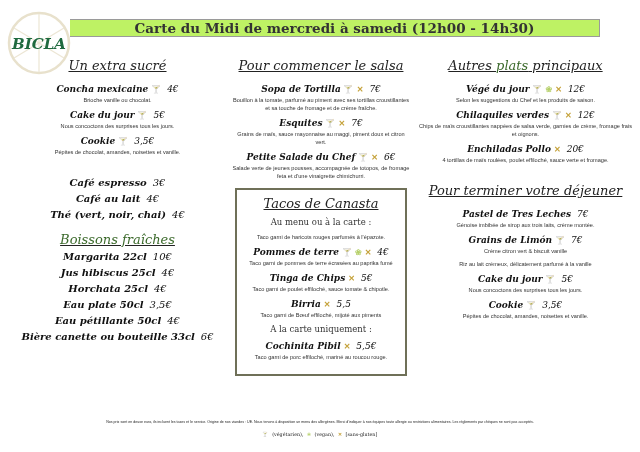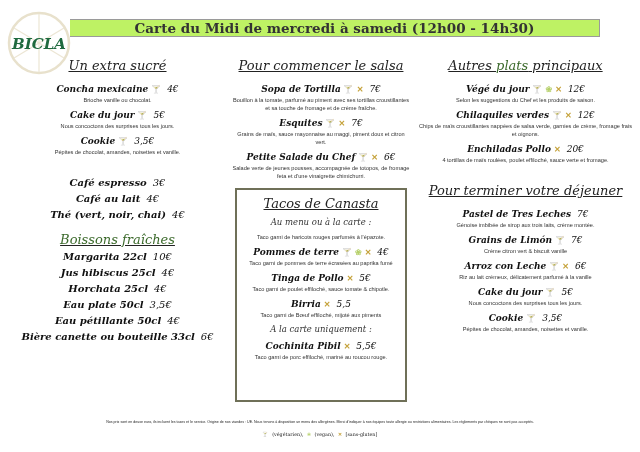--- a/index.html
+++ b/index.html
@@ -27,24 +27,24 @@
     line-height: 8px; margin-bottom: 5px; }
   .drink { font-family: "DejaVu Serif", serif; font-style: italic; font-weight: bold;
     font-size: 10px; line-height: 16px; white-space: nowrap; color: #111; }
 
   .price { margin-left: 6px; font-weight: normal; }
   .ico { display: inline-block; font-style: normal; font-size: 8px; margin-left: 3px; }
   .ico-veg { color: #2f4d2a; }
   .ico-vegan { color: #b6d06a; }
   .ico-gf { color: #c5a23a; font-weight: bold; }
 
-  .tacos-box { position: absolute; left: 235px; top: 188px; width: 172px; height: 214px;
+  .tacos-box { position: absolute; left: 235px; top: 188px; width: 172px; height: 188px;
     border: 2px solid #6f7058; }
   .tacos-inner { padding-top: 6px; text-align: center; }
-  .sub-title { font-family: "DejaVu Serif", serif; font-style: italic; font-size: 8.5px;
+  .sub-title { font-family: "DejaVu Serif", serif; font-size: 8.5px;
     color: #333; margin: 6px 0 6px 0; }
 
   .spacer-s { height: 9px; }
   .spacer-m { height: 14px; }
 
   .footer { position: absolute; left: 0; top: 420px; width: 640px; text-align: center;
     font-family: "Liberation Sans", sans-serif; font-size: 3.6px; color: #222; }
   .legend { position: absolute; left: 0; top: 431px; width: 640px; text-align: center;
     font-family: "DejaVu Serif", serif; font-size: 4.8px; color: #222; }
   .legend span { margin: 0 1px; }
@@ -112,21 +112,21 @@
 <div class="tacos-box">
   <div class="tacos-inner">
     <div class="section-title" style="margin-bottom:0">Tacos de Canasta</div>
     <div class="sub-title">Au menu ou à la carte :</div>
 
     <div class="item-desc">Taco garni de haricots rouges parfumés à l'épazote.</div>
 
     <div class="item-name"><span>Pommes de terre</span><span class="ico ico-veg">🍸</span><span class="ico ico-vegan">❀</span><span class="ico ico-gf">✕</span><span class="price">4€</span></div>
     <div class="item-desc">Taco garni de pommes de terre écrasées au paprika fumé</div>
 
-    <div class="item-name"><span>Tinga de Pollo</span><span class="ico ico-gf">✕</span><span class="price">5€</span></div>
+    <div class="item-name"><span>Tinga de Chips</span><span class="ico ico-gf">✕</span><span class="price">5€</span></div>
     <div class="item-desc">Taco garni de poulet effiloché, sauce tomate &amp; chipotle.</div>
 
     <div class="item-name"><span>Birria</span><span class="ico ico-gf">✕</span><span class="price">5,5</span></div>
     <div class="item-desc">Taco garni de Bœuf effiloché, mijoté aux piments</div>
 
     <div class="sub-title" style="margin-top:0">A la carte uniquement :</div>
 
     <div class="item-name"><span>Cochinita Pibil</span><span class="ico ico-gf">✕</span><span class="price">5,5€</span></div>
     <div class="item-desc">Taco garni de porc effiloché, mariné au roucou rouge.</div>
   </div>
@@ -146,21 +146,20 @@
 
   <div class="spacer-m"></div>
   <div class="section-title">Pour terminer votre déjeuner</div>
 
   <div class="item-name"><span>Pastel de Tres Leches</span><span class="price">7€</span></div>
   <div class="item-desc">Génoise imbibée de sirop aux trois laits, crème montée.</div>
 
   <div class="item-name"><span>Grains de Limón</span><span class="ico ico-veg">🍸</span><span class="price">7€</span></div>
   <div class="item-desc">Crème citron vert &amp; biscuit vanille</div>
 
-  <div class="item-name"><span>Arroz con Leche</span><span class="ico ico-veg">🍸</span><span class="ico ico-gf">✕</span><span class="price">6€</span></div>
   <div class="item-desc">Riz au lait crémeux, délicatement parfumé à la vanille</div>
 
   <div class="item-name"><span>Cake du jour</span><span class="ico ico-veg">🍸</span><span class="price">5€</span></div>
   <div class="item-desc">Nous concoctons des surprises tous les jours.</div>
 
   <div class="item-name"><span>Cookie</span><span class="ico ico-veg">🍸</span><span class="price">3,5€</span></div>
   <div class="item-desc">Pépites de chocolat, amandes, noisettes et vanille.</div>
 </div>
 
 <div class="footer">Nos prix sont en deuxe euro, ils incluent les taxes et le service. Origine de nos viandes : UE. Nous tenons à disposition un menu des allergènes. Merci d'indiquer à nos équipes toute allergie ou restrictions alimentaires. Les règlements par chèques ne sont pas acceptés.</div>

